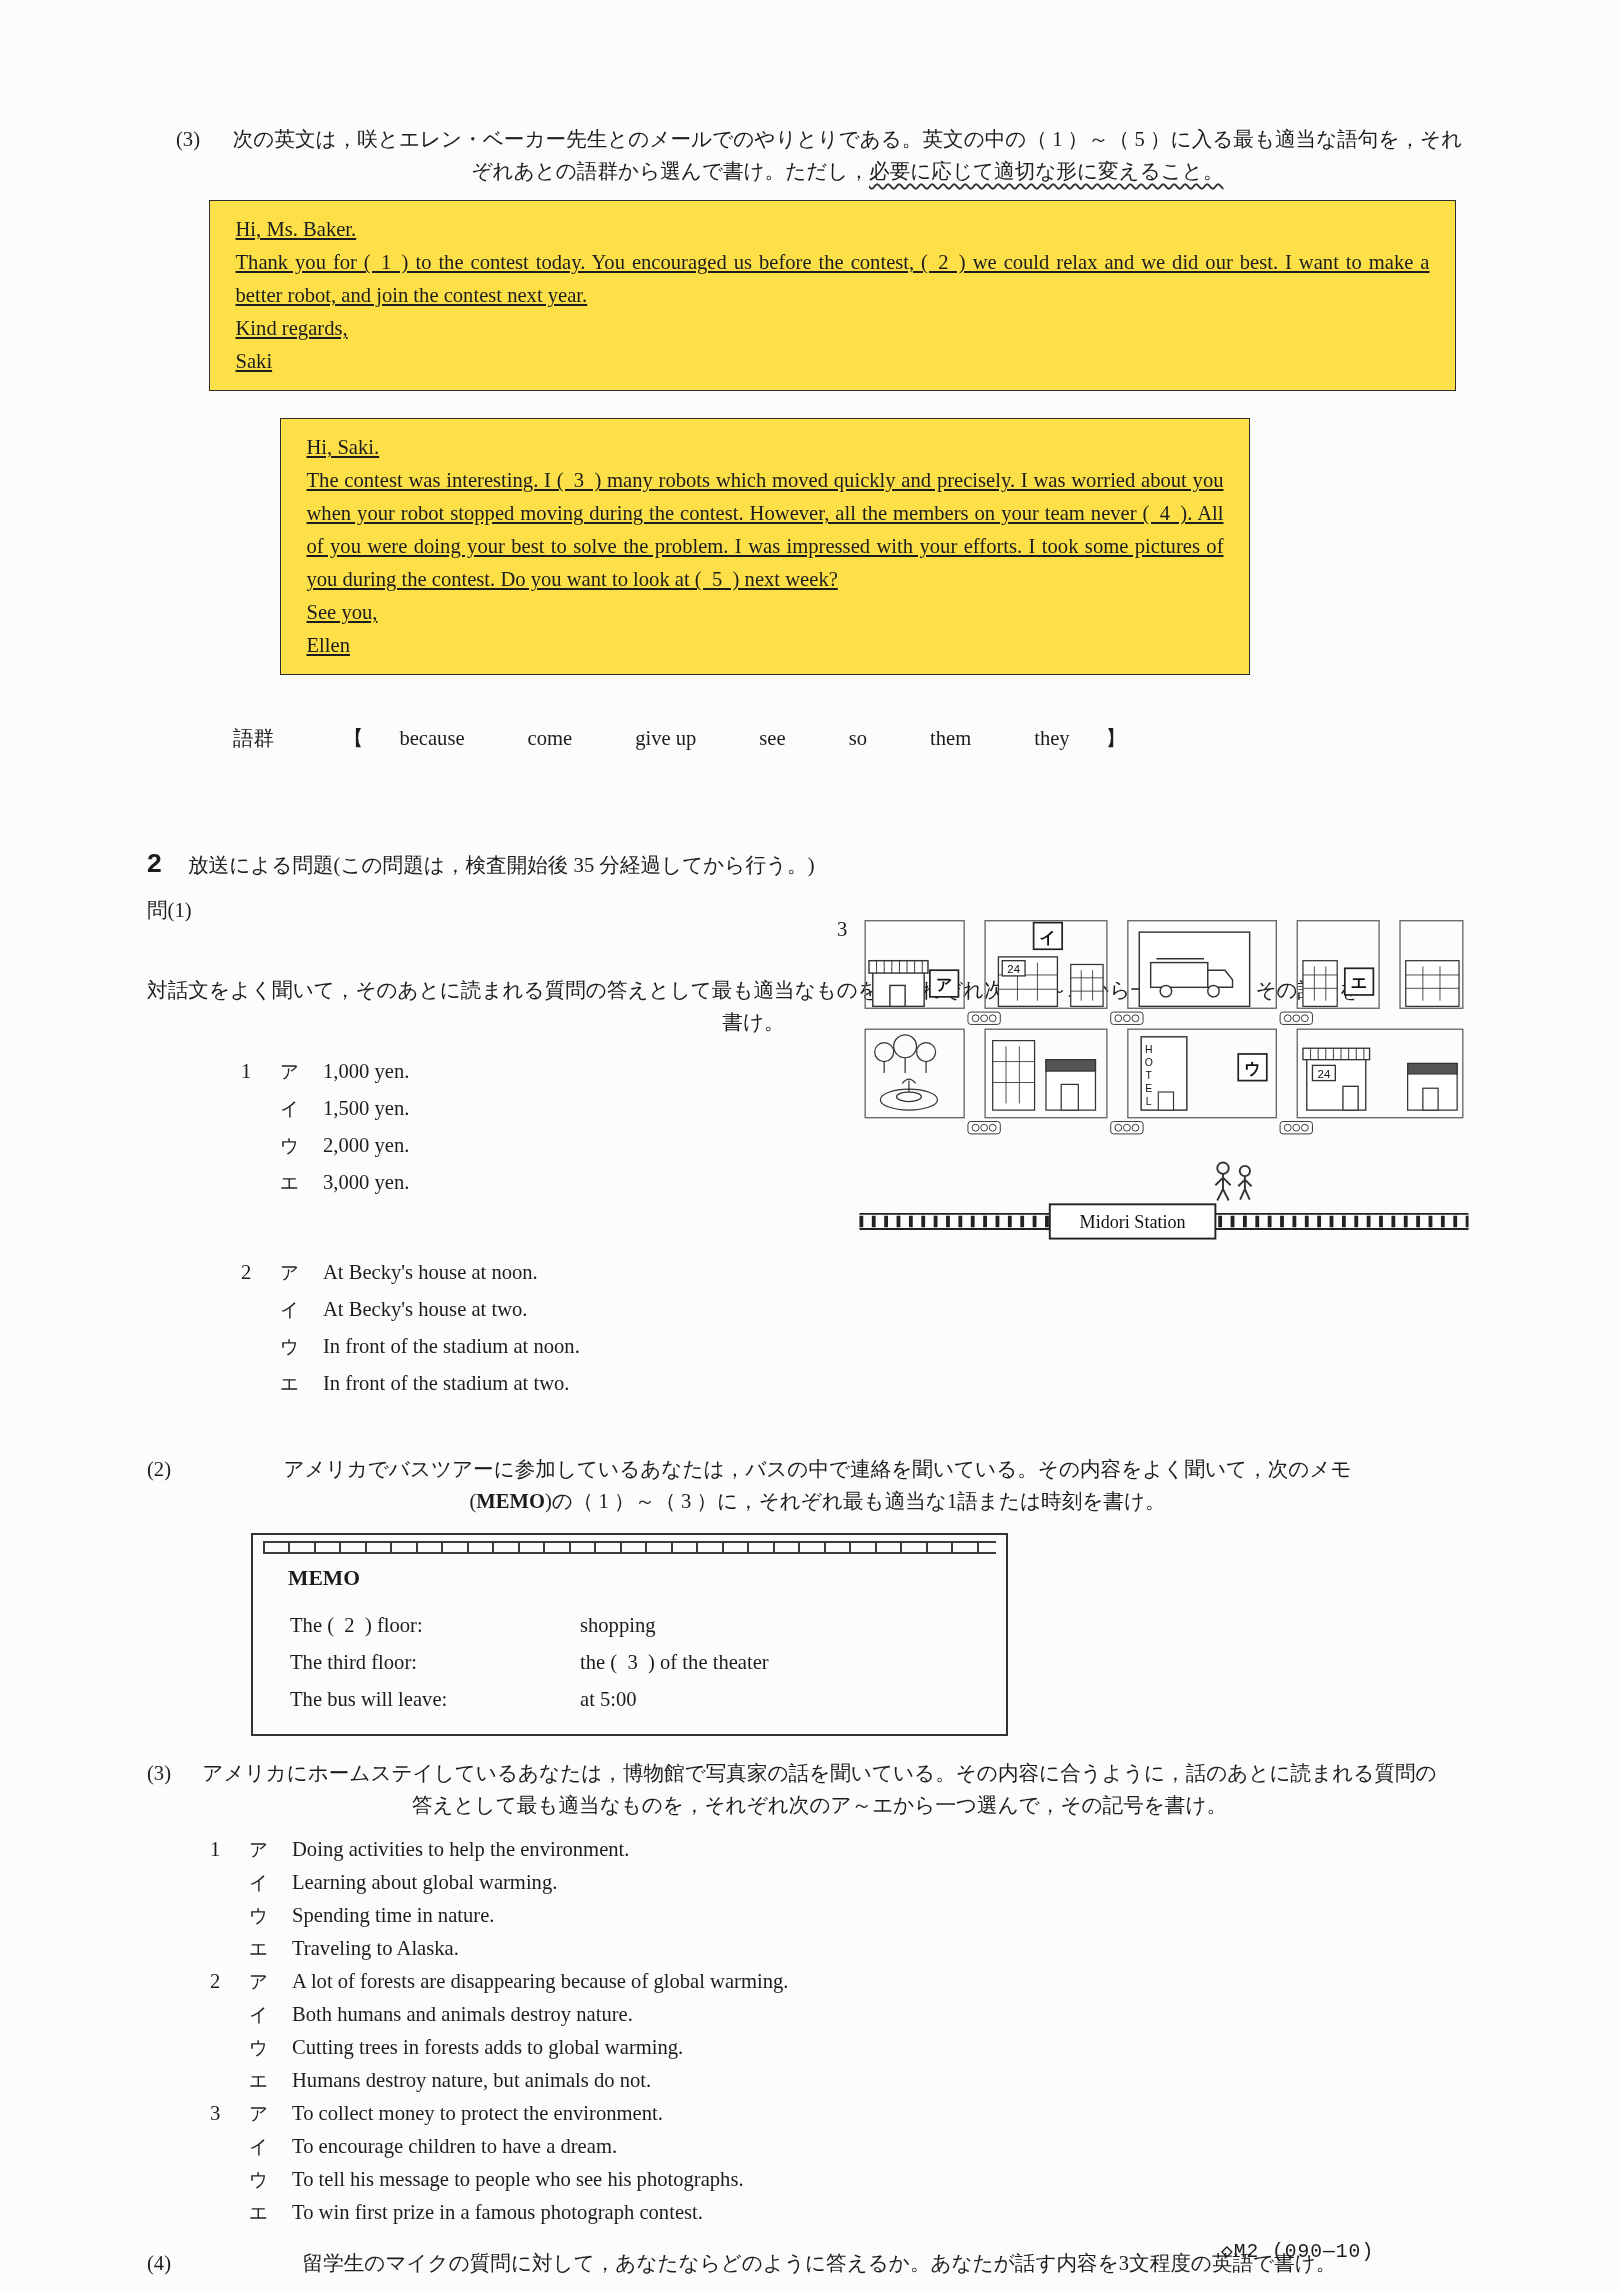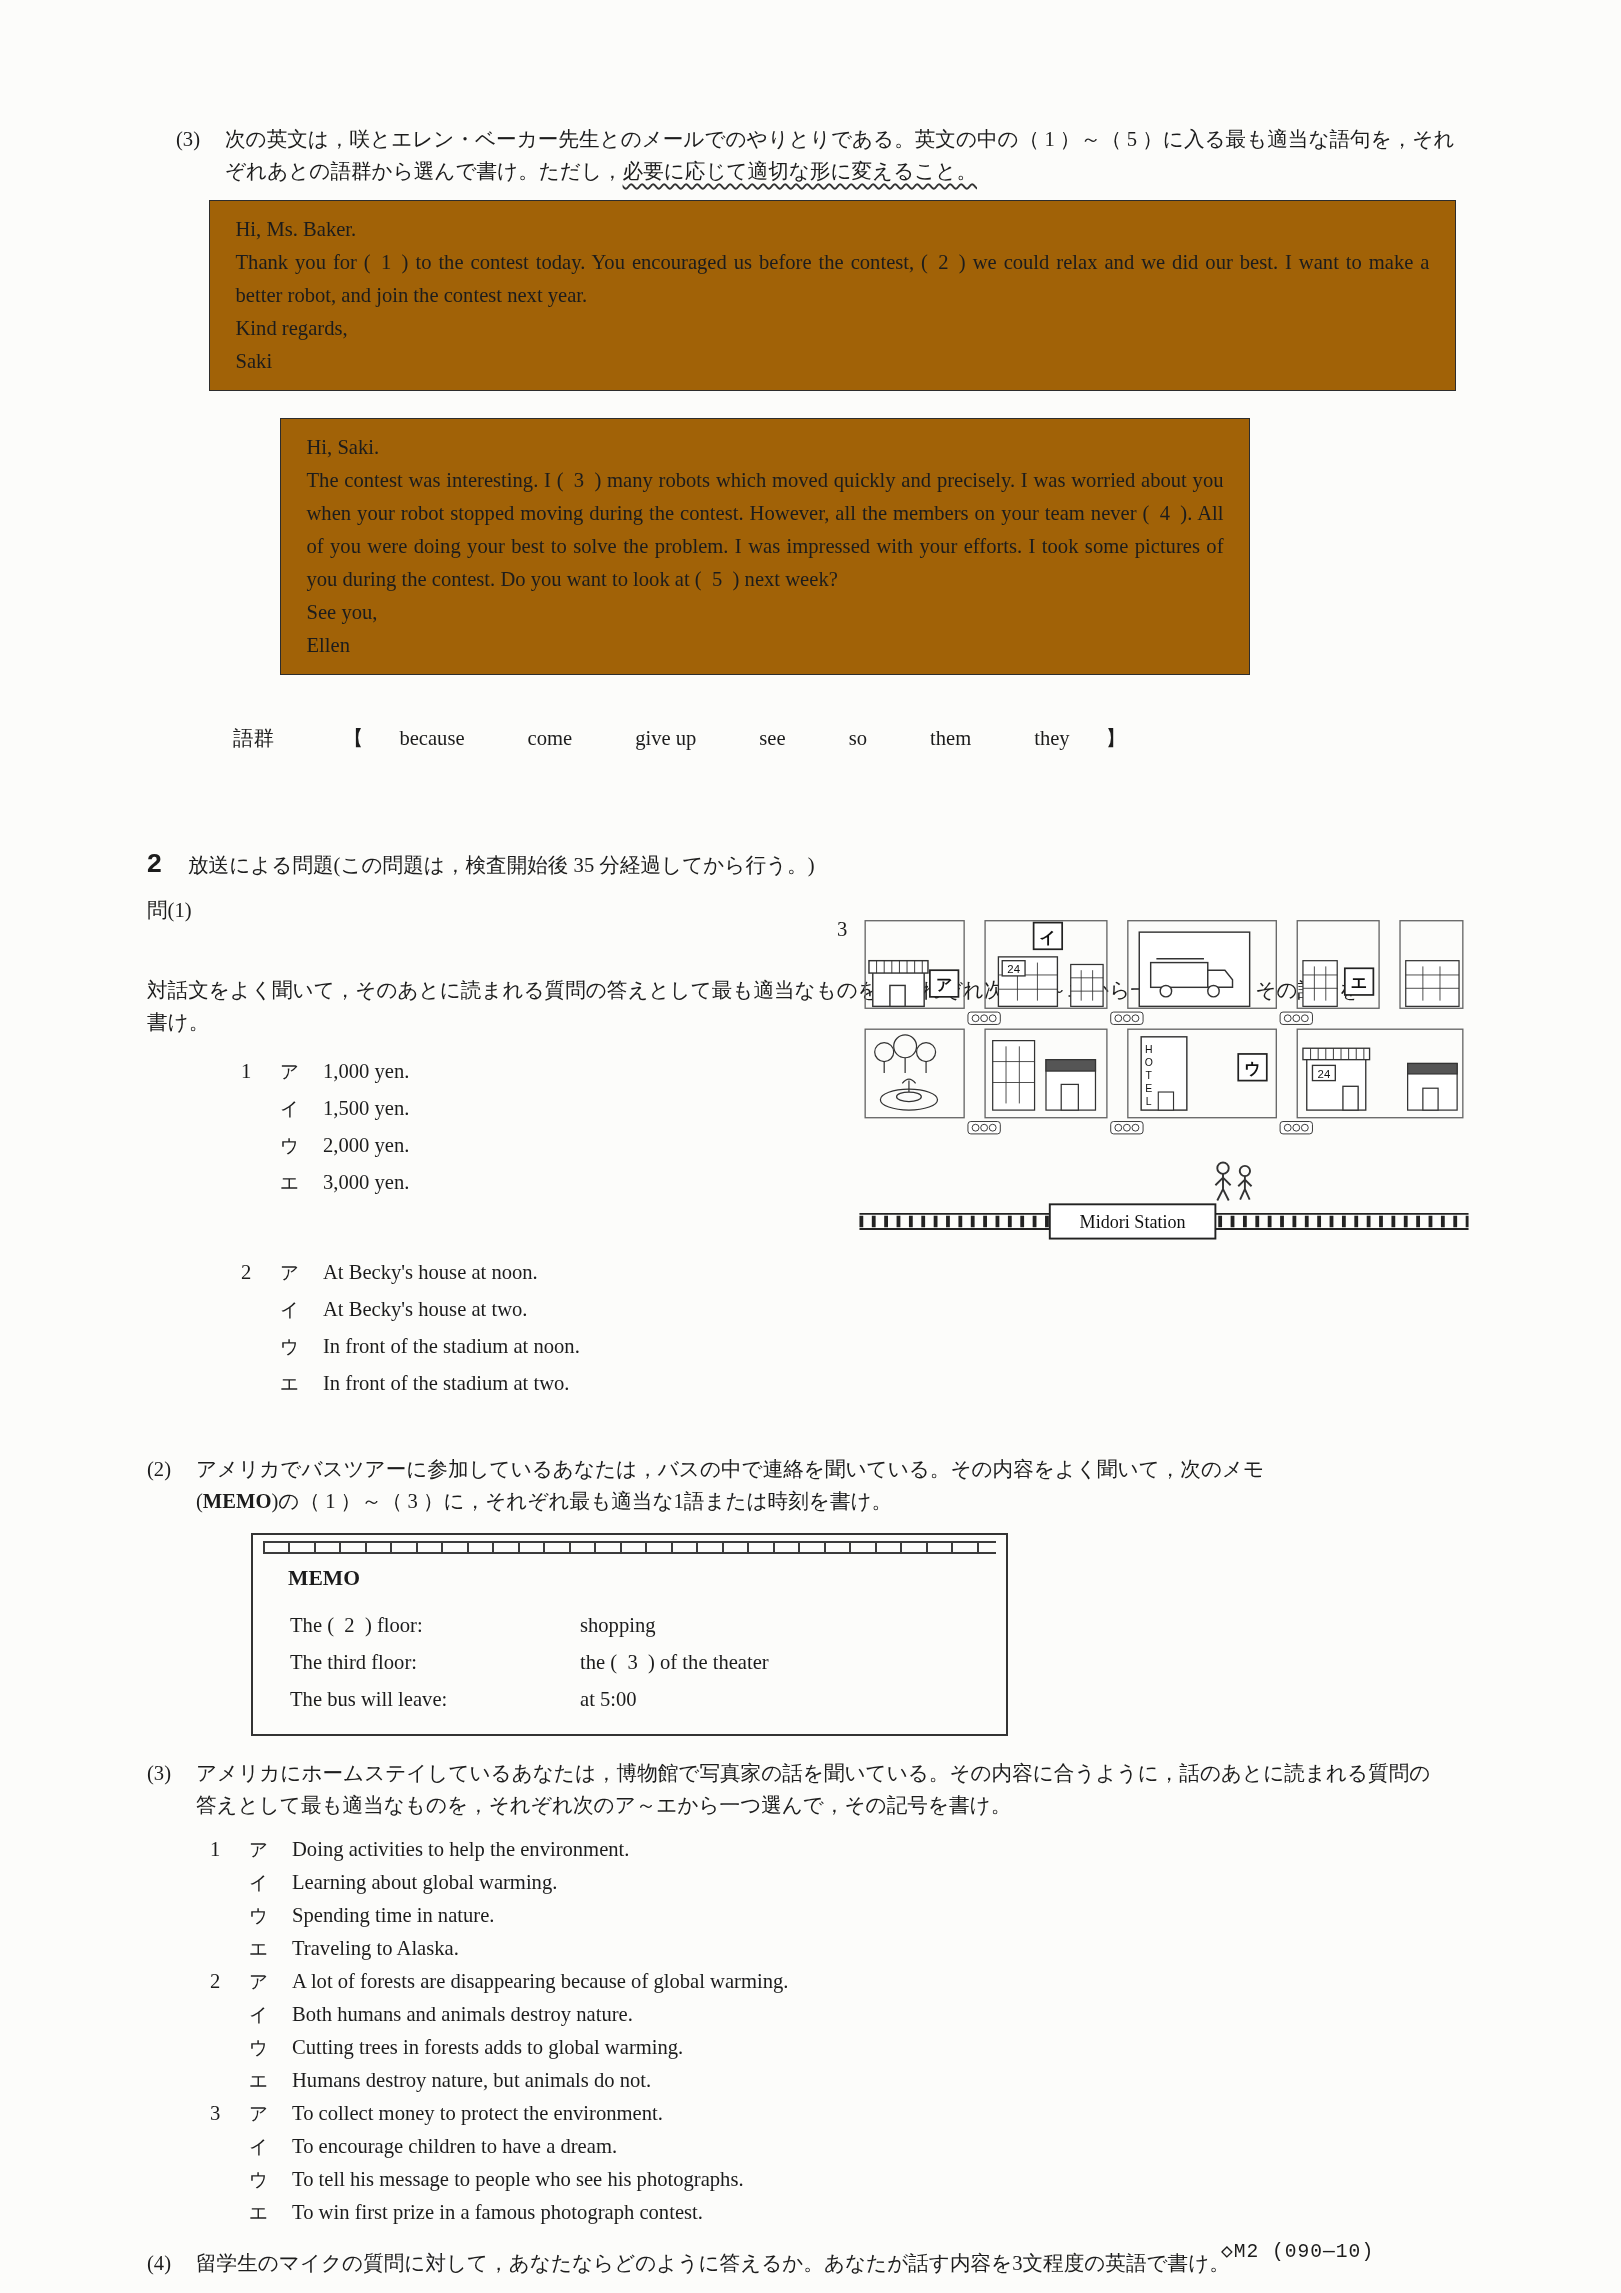--- a/index.html
+++ b/index.html
@@ -13,30 +13,31 @@
     font-size:20.6px;
     overflow:hidden;
   }
   .abs { position:absolute; }
   p { margin:0; }
 
   
   .hang { display:flex; align-items:flex-start; }
   .lbl { flex:0 0 49px; line-height:32px; }
   .lbl-wide { flex:0 0 80px; line-height:32px; }
-  .prompt { line-height:32px; }
+  .prompt { line-height:32px;text-align:center; }
   .wavy { text-decoration: underline wavy #333; text-decoration-thickness:1.5px; text-underline-offset:4.9px; }
 
   
   .email-box {
     box-sizing:border-box;
     border:1.6px solid #2d2d2d;
     padding:12.7px 25.5px 11.8px;
     line-height:33px;
-    background:#a16207;
+    background:#fde047;
+    text-decoration:underline;
   }
   .email1 { width:1247px; margin:12.7px 0 0 33px; }
   .email2 { width:970px; margin:26.5px 0 0 104px; }
   .jbody { text-align:justify; }
 
   
   .wordbank { display:flex; align-items:baseline; margin:49px 0 0 57px;gap:28px; }
   .wordbank .wb-label { margin-right:33px; }
   .wordbank .bracket { margin:0 7.8px; }
   .wb-words { display:flex; gap:63px; }

